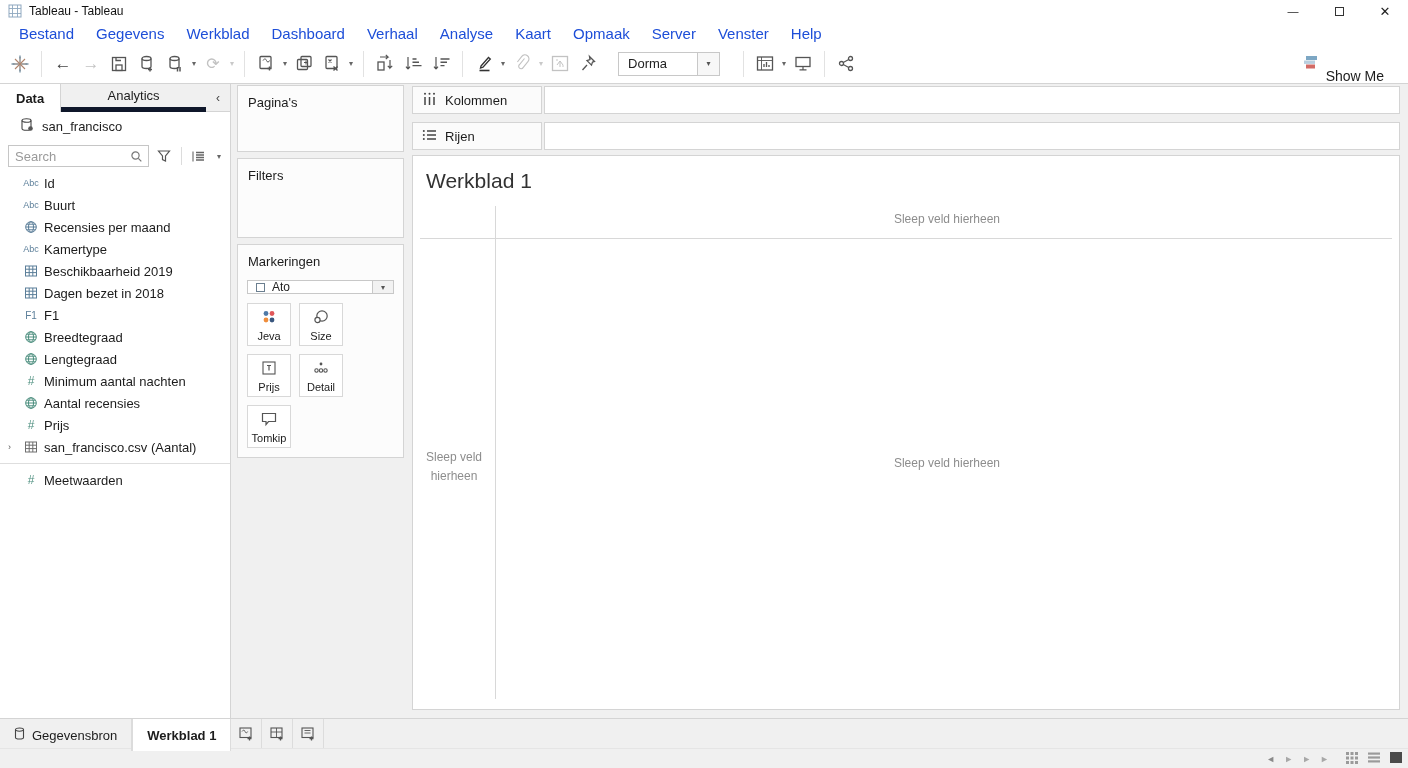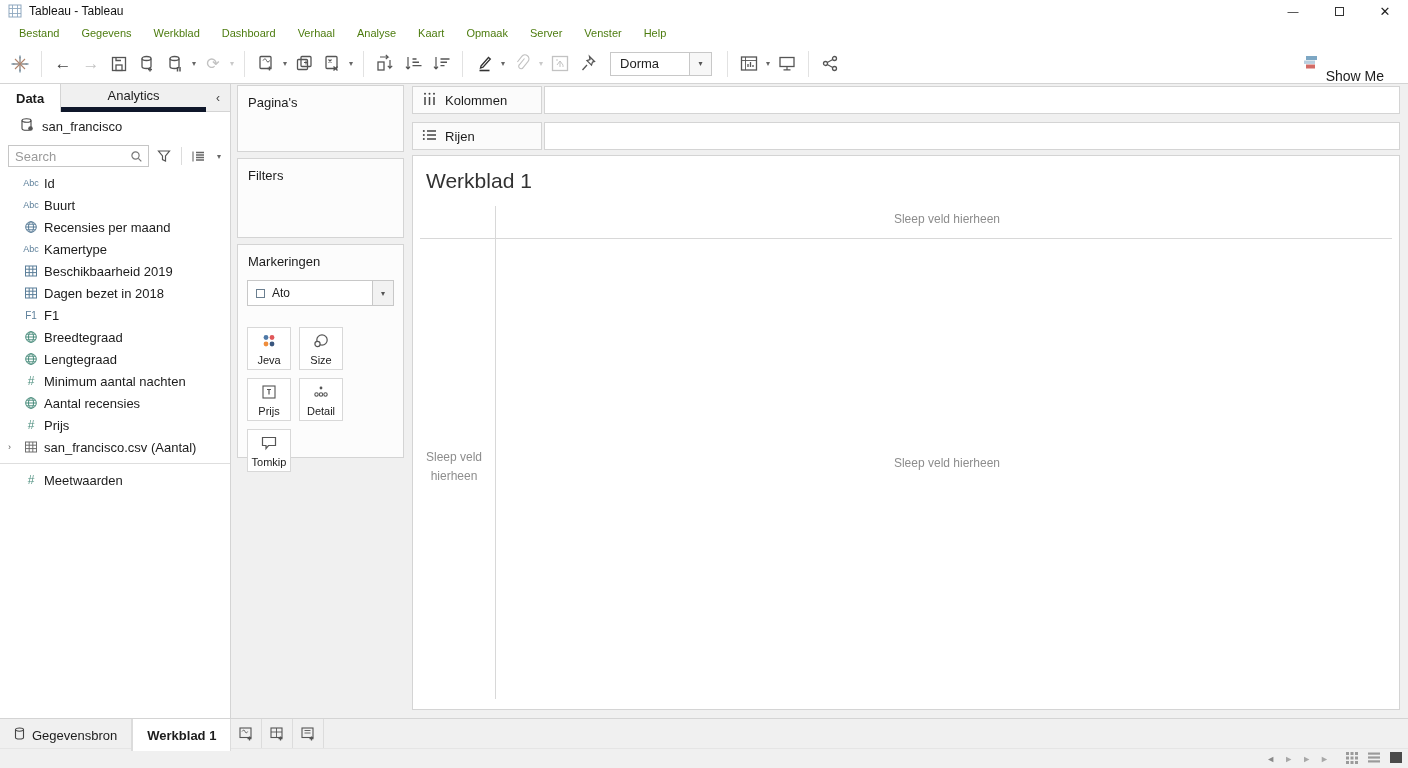--- a/index.html
+++ b/index.html
@@ -12,31 +12,31 @@
   
   .titlebar { height:22px; background:#fff; display:flex; align-items:center; padding-left:8px; }
   .titlebar .app-icon { width:14px; height:14px; margin-right:7px; }
   .titlebar .title { font-size:12px; color:#111; flex:1; }
   .win-controls { display:flex; height:22px; }
   .win-btn { width:46px; height:22px; display:flex; align-items:center; justify-content:center; font-size:11px; color:#222; }
   .restore-glyph { width:9px; height:9px; border:1px solid #333; position:relative; background:#fff; }
   .restore-glyph::before { content:""; position:absolute; left:2px; top:-4px; width:9px; height:9px; border:1px solid #333; z-index:-1; }
   
   .menubar { height:22px; background:#fff; display:flex; align-items:center; padding-left:8px; }
-  .menu-item { padding:0 11px; font-size:11px; color:#4d7c0f; }
+  .menu-item { padding:0 11px; font-size:15px; color:#1d4ed8; }
   
   .toolbar { height:40px; background:#fff; border-bottom:1px solid #d4d4d4; display:flex; align-items:center; padding:0 6px; }
   .tb-sep { width:1px; height:26px; background:#e2e2e2; margin:0 7px; }
   .tb-btn { height:30px; min-width:28px; display:flex; align-items:center; justify-content:center; padding:0 2px; }
   .tb-btn svg { stroke:#555; fill:none; stroke-width:1.3; }
   .tb-btn.disabled svg { stroke:#c2c2c2; }
   .tb-btn.disabled { color:#c2c2c2; }
   .caret { font-size:8px; color:#666; padding:0 3px; align-self:center; }
   .caret.disabled { color:#c9c9c9; }
-  .fit-select { display:flex; align-items:center; height:24px; border:1px solid #c8c8c8; background:#fff; margin:0 8px; }
+  .fit-select { display:flex; align-items:center; height:24px; border:1px solid #c8c8c8; background:#fff; margin:0 16px; }
   .fit-value { width:78px; padding-left:9px; font-size:13px; color:#222; }
   .fit-caret { width:22px; height:100%; border-left:1px solid #c8c8c8; display:flex; align-items:center; justify-content:center; font-size:8px; color:#555; background:#f7f7f7; }
   .tb-right { margin-left:auto; display:flex; align-items:center; padding-right:18px; gap:7px; }
   .showme-label { font-size:14px; color:#1c1c1c;margin-top:24px; }
   
   .main { display:flex; height:634px; }
   
   .datapane { width:231px; background:#fff; border-right:1px solid #d4d4d4; display:flex; flex-direction:column; }
   .dp-tabs { display:flex; height:28px; background:#f0f0f0; flex:none; }
   .dp-tab { display:flex; align-items:center; padding:0 16px; font-size:13px; }
@@ -61,21 +61,21 @@
   .t-meas { color:#4d8f7f; font-size:12px; }
   .field-label { font-size:13px; color:#1c1c1c; }
   .field-sep { height:1px; background:#dedede; margin:5px 0 5px 0; }
   
   .cardspane { width:179px; background:#f0f0f0; padding:1px 6px 0 6px; }
   .card { background:#fcfcfc; border:1px solid #d4d4d4; margin-bottom:6px; }
   .card-title { font-size:13px; color:#1c1c1c; padding:9px 0 0 10px; }
   .card-pages { height:67px; }
   .card-filters { height:80px; margin-top:1px; }
   .card-marks { height:214px; margin-top:2px; }
-  .marks-select { height:26px; border:1px solid #c8c8c8; background:#fff; display:flex; align-items:center; margin:11px 9px 12px 9px; }
+  .marks-select { height:14px; border:1px solid #c8c8c8; background:#fff; display:flex; align-items:center; margin:11px 9px 0 9px; }
   .marks-sq { width:9px; height:9px; border:1.4px solid #6b7f90; margin:0 7px 0 8px; }
   .marks-value { flex:1; font-size:12px; color:#222; }
   .marks-caret { width:21px; align-self:stretch; border-left:1px solid #c8c8c8; background:#f2f2f2; display:flex; align-items:center; justify-content:center; font-size:8px; color:#555; }
   .marks-grid { display:flex; flex-wrap:wrap; gap:8px; padding:9px 9px 0 9px; }
   .mark-btn { width:44px; height:43px; border:1px solid #d8d8d8; background:#fff; display:flex; flex-direction:column; align-items:center; justify-content:flex-end; padding-bottom:2px; }
   .mark-btn .mi { flex:1; display:flex; align-items:center; justify-content:center; }
   .mark-btn .ml { font-size:11px; color:#1c1c1c; line-height:13px; }
   
   .sheetarea { flex:1; padding:2px 8px 8px 2px; display:flex; flex-direction:column; }
   .shelf { display:flex; height:28px; margin-bottom:8px; }

